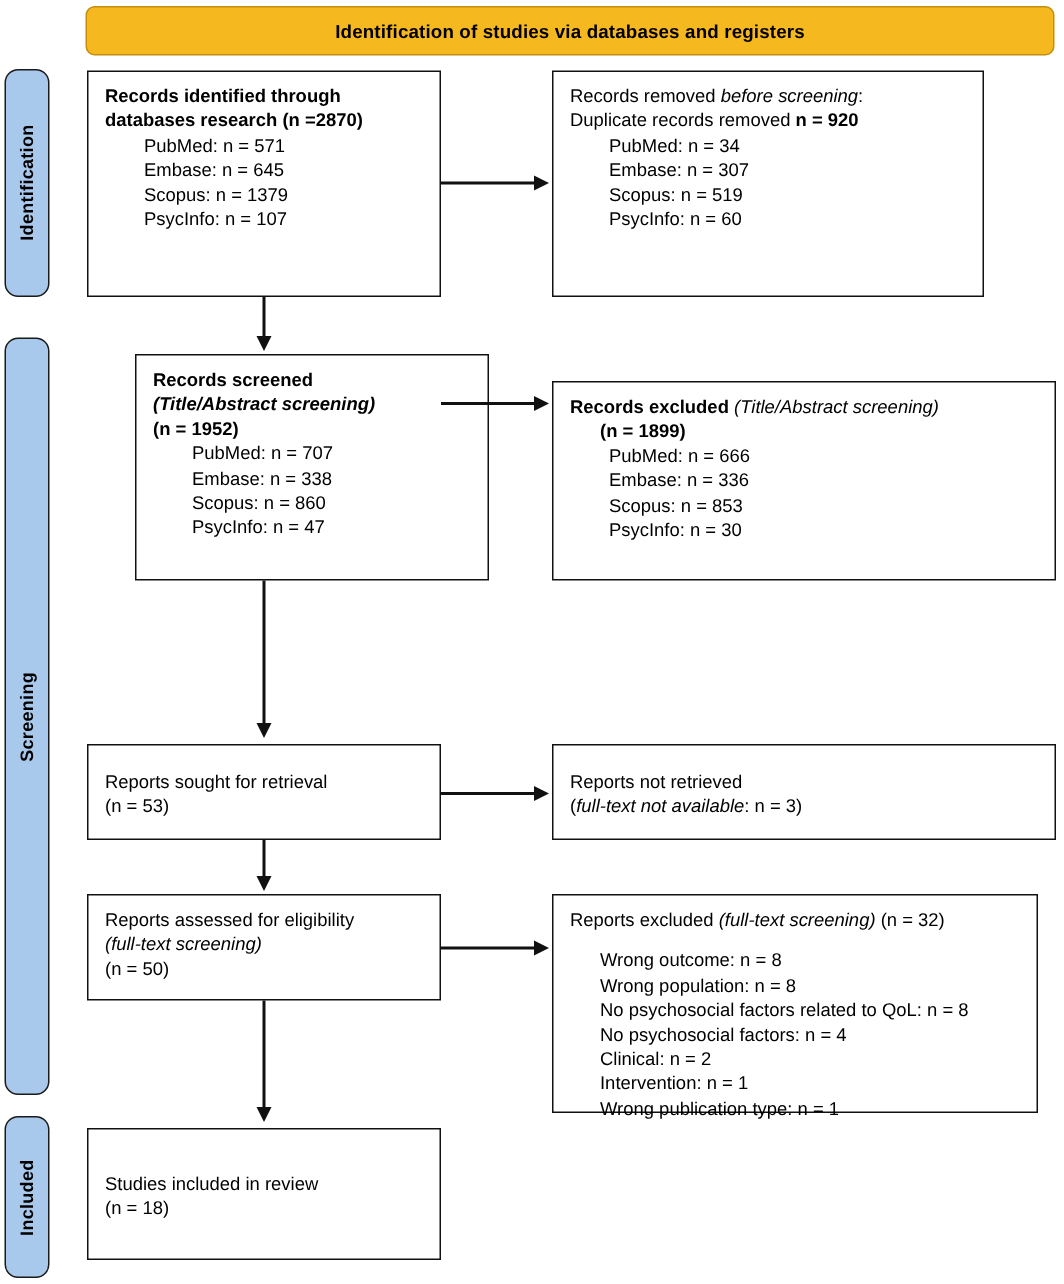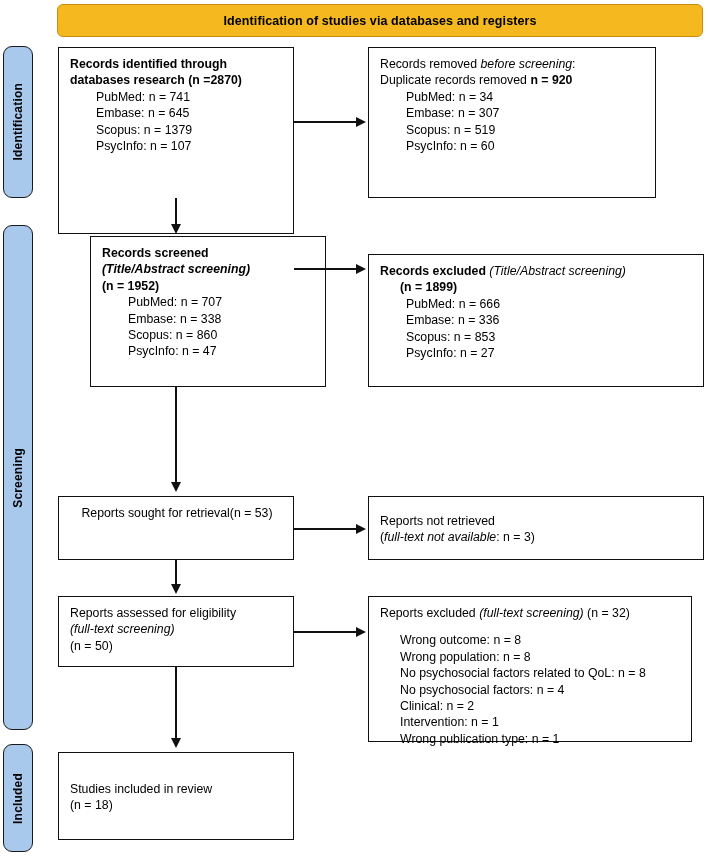--- a/index.html
+++ b/index.html
@@ -82,26 +82,26 @@
     white-space: nowrap;
   }
   .b  { font-weight: bold; }
   .i  { font-style: italic; }
   .bi { font-weight: bold; font-style: italic; }
   .indent1 { padding-left: 26px; }
   .indent2 { padding-left: 20px; }
   .spacer-line { height: 11px; }
 
   
-  #box-identified      { left: 58px;  top: 47px;  width: 236px; height: 187px; }
+  #box-identified      { left: 58px;  top: 47px;  width: 236px; height: 151px; }
   #box-removed         { left: 368px; top: 47px;  width: 288px; height: 151px; }
   #box-screened        { left: 58px;  top: 236px; width: 236px; height: 151px; margin-left: 32px; }
   #box-excluded-ta     { left: 368px; top: 254px; width: 336px; height: 133px; }
   #box-sought          { left: 58px;  top: 496px; width: 236px; height: 64px;
-                         display: flex; flex-direction: row; justify-content: center; }
+                         display: flex; flex-direction: column; justify-content: center; }
   #box-not-retrieved   { left: 368px; top: 496px; width: 336px; height: 64px;
                          display: flex; flex-direction: column; justify-content: center; }
   #box-eligibility     { left: 58px;  top: 596px; width: 236px; height: 71px; }
   #box-excluded-ft     { left: 368px; top: 596px; width: 324px; height: 146px; }
   #box-included        { left: 58px;  top: 752px; width: 236px; height: 88px;
                          display: flex; flex-direction: column; justify-content: center; }
 
   
   .conn { position: absolute; background: #111111; }
   .conn.v { width: 1.8px; }
@@ -134,21 +134,21 @@
   <div class="stage" id="stage-screening">
     <span class="stage-label">Screening</span>
   </div>
   <div class="stage" id="stage-included">
     <span class="stage-label">Included</span>
   </div>
 
   <div class="box" id="box-identified">
     <div class="line b">Records identified through</div>
     <div class="line b">databases research (n =2870)</div>
-    <div class="line indent1">PubMed: n = 741</div>
+    <div class="line indent1">PubMed: n = 571</div>
     <div class="line indent1">Embase: n = 645</div>
     <div class="line indent1">Scopus: n = 1379</div>
     <div class="line indent1">PsycInfo: n = 107</div>
   </div>
 
   <div class="box" id="box-removed">
     <div class="line"><span>Records removed </span><span class="i">before screening</span><span>:</span></div>
     <div class="line"><span>Duplicate records removed </span><span class="b">n = 920</span></div>
     <div class="line indent1">PubMed: n = 34</div>
     <div class="line indent1">Embase: n = 307</div>
@@ -165,21 +165,21 @@
     <div class="line indent1">Scopus: n = 860</div>
     <div class="line indent1">PsycInfo: n = 47</div>
   </div>
 
   <div class="box" id="box-excluded-ta">
     <div class="line"><span class="b">Records excluded </span><span class="i">(Title/Abstract screening)</span></div>
     <div class="line b indent2">(n = 1899)</div>
     <div class="line indent1">PubMed: n = 666</div>
     <div class="line indent1">Embase: n = 336</div>
     <div class="line indent1">Scopus: n = 853</div>
-    <div class="line indent1">PsycInfo: n = 27</div>
+    <div class="line indent1">PsycInfo: n = 30</div>
   </div>
 
   <div class="box" id="box-sought">
     <div class="line">Reports sought for retrieval</div>
     <div class="line">(n = 53)</div>
   </div>
 
   <div class="box" id="box-not-retrieved">
     <div class="line">Reports not retrieved</div>
     <div class="line"><span>(</span><span class="i">full-text not available</span><span>: n = 3)</span></div>

